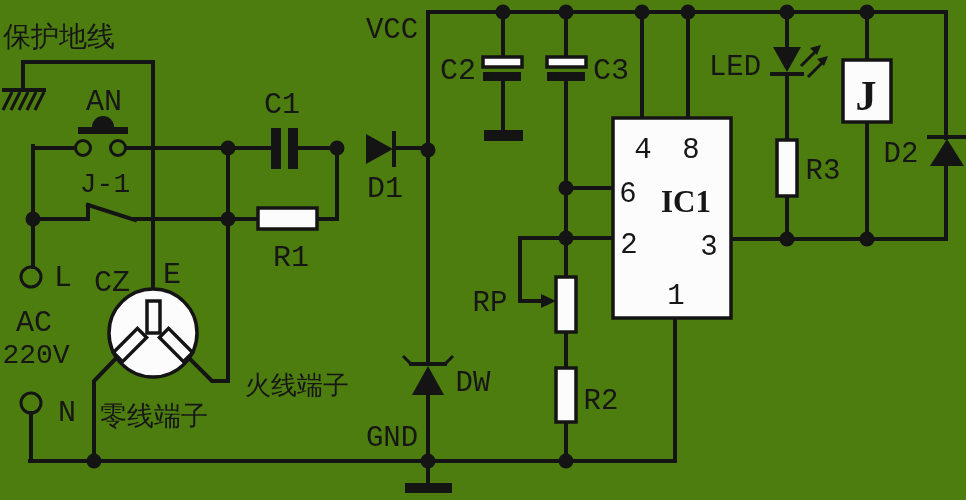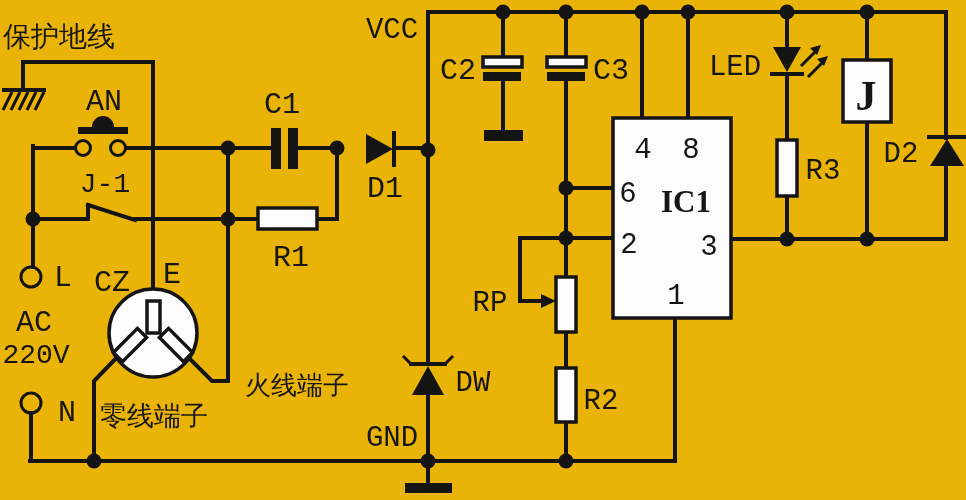--- a/index.html
+++ b/index.html
@@ -1,18 +1,18 @@
 <!DOCTYPE html>
 <html><head>
 <meta charset="utf-8">
 <style>
   html,body{margin:0;padding:0;background:#e9e9e9;}
   .canvas{
     width:966px;height:500px;position:relative;overflow:hidden;
-    background:#eab308;
+    background:#4d7c0f;
   }
   svg{display:block}
   .wire{stroke:#141414;stroke-width:4;fill:none;stroke-linecap:square;}
   .thin{stroke:#141414;stroke-width:3;fill:none;}
   .sym-fill{fill:#141414;stroke:none;}
   .box{stroke:#141414;stroke-width:3.5;fill:#fcfcfc;}
   .dot{fill:#141414;stroke:none;}
   .lbl{font-family:"Liberation Mono","DejaVu Sans Mono",monospace;fill:#161616;}
   .cjk{font-family:"Liberation Sans","DejaVu Sans",sans-serif;fill:#161616;}
   .serifb{font-family:"Liberation Serif","DejaVu Serif",serif;font-weight:bold;fill:#161616;}

